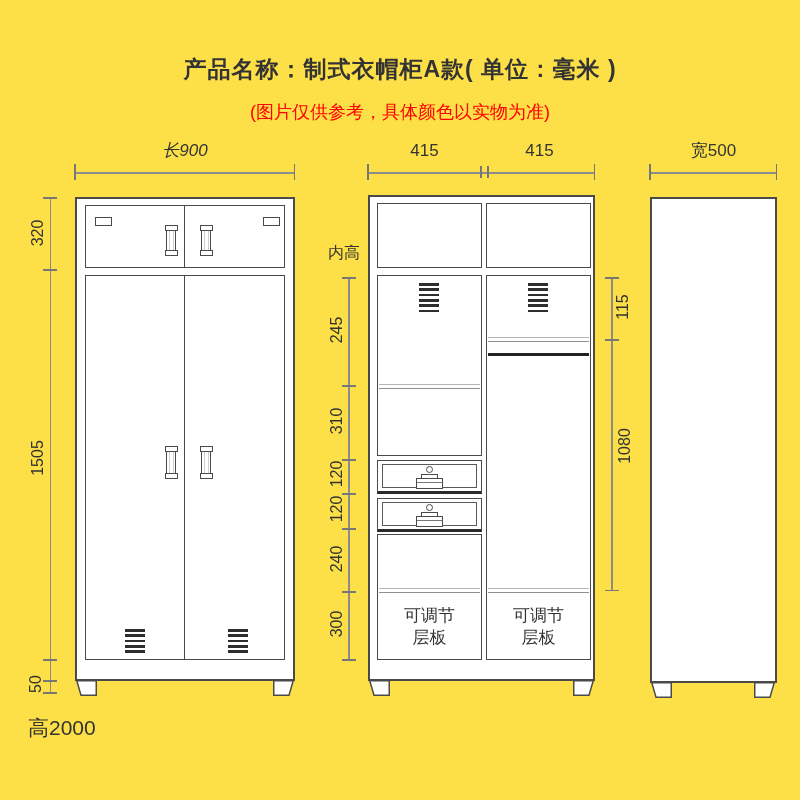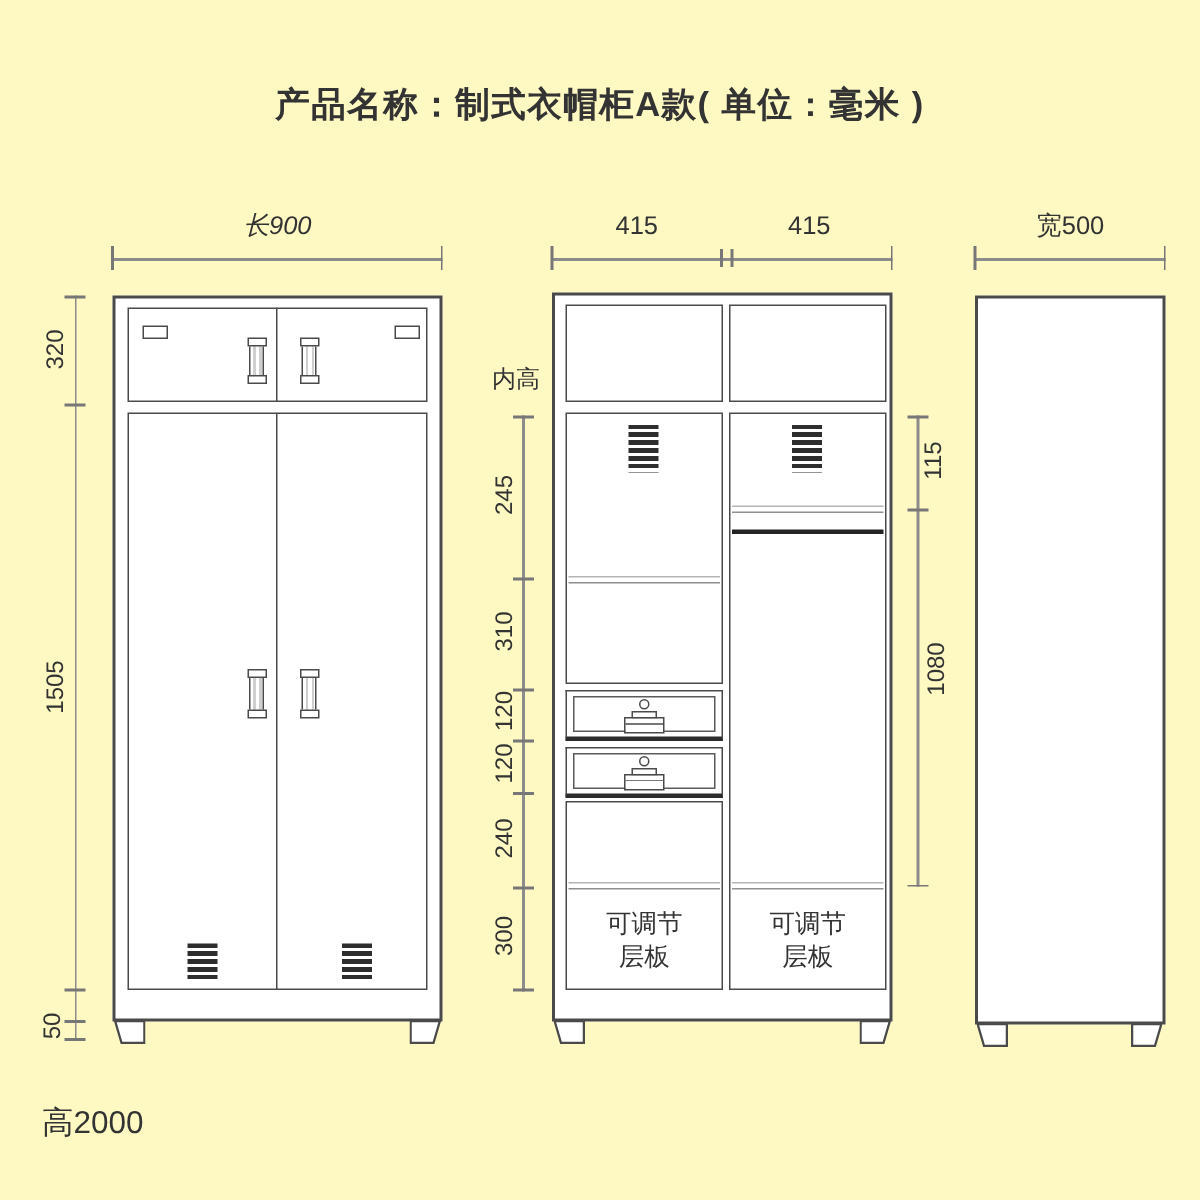--- a/index.html
+++ b/index.html
@@ -1,29 +1,29 @@
 <!DOCTYPE html>
 <html><head>
 <meta charset="utf-8">
 <style>
   * { margin:0; padding:0; box-sizing:border-box; }
   html,body { background:#fff; }
   body { font-family:"Liberation Sans","DejaVu Sans",sans-serif; color:#333; }
-  .canvas { position:relative; width:800px; height:800px; background:#fef9c3; overflow:hidden; }
+  .canvas { position:relative; width:800px; height:800px; background:#fde047; overflow:hidden; }
 
   
   .title { position:absolute; left:0; top:54px; width:100%; text-align:center;
            font-size:23px; font-weight:bold; color:#333; letter-spacing:1px; }
   .disclaimer { position:absolute; left:0; top:100px; width:100%; text-align:center;
                 font-size:18px; color:#ff0000; }
   .hlabel { position:absolute; text-align:center; font-size:17px; color:#333; height:22px; line-height:22px; }
   .vlabel { position:absolute; width:60px; height:18px; line-height:18px; text-align:center;
             font-size:16px; color:#333; transform:rotate(-90deg); }
   .plain  { position:absolute; font-size:16px; color:#333; }
-  .total  { position:absolute; font-size:21px; color:#333;margin-top:20px; }
+  .total  { position:absolute; font-size:21px; color:#333; }
   .shelf-note { position:absolute; text-align:center; font-size:17px; line-height:22px; color:#333; }
 
   
   .obox  { position:absolute; border:2.5px solid #4a4a4a; background:#fff; }
   .box   { position:absolute; border:1.5px solid #4a4a4a; background:#fff; }
   .ibox  { position:absolute; border:1px solid #5a5a5a; background:#fff; }
   .hline { position:absolute; height:1.5px; background:#8c8c8c; }
   .vline { position:absolute; width:1.5px;  background:#8c8c8c; }
   .tick-v { position:absolute; width:1.5px; height:16px; background:#777; }
   .tick-vs{ position:absolute; width:1.5px; height:12px; background:#777; }
@@ -51,20 +51,21 @@
   .foot { position:absolute; }
   .foot svg { display:block; }
   .foot polygon { fill:#fff; stroke:#4a4a4a; stroke-width:1.5; }
 </style>
 </head>
 <body>
 
 <div class="canvas">
 
   <div class="title">产品名称：制式衣帽柜A款( 单位 : 毫米 )</div>
+  <div class="disclaimer">(图片仅供参考，具体颜色以实物为准)</div>
 
   <div>
     <div class="hlabel" style="left:75px;top:140px;width:220px;font-style:italic;">长900</div>
     <div class="hline" style="left:75px;top:172px;width:220px;"></div>
     <div class="tick-v" style="left:74px;top:164px;"></div>
     <div class="tick-v" style="left:293.5px;top:164px;"></div>
 
     <div class="obox" style="left:75px;top:197px;width:220px;height:484px;"></div>
 
     <div class="box" style="left:85px;top:205px;width:100px;height:63px;"></div>

